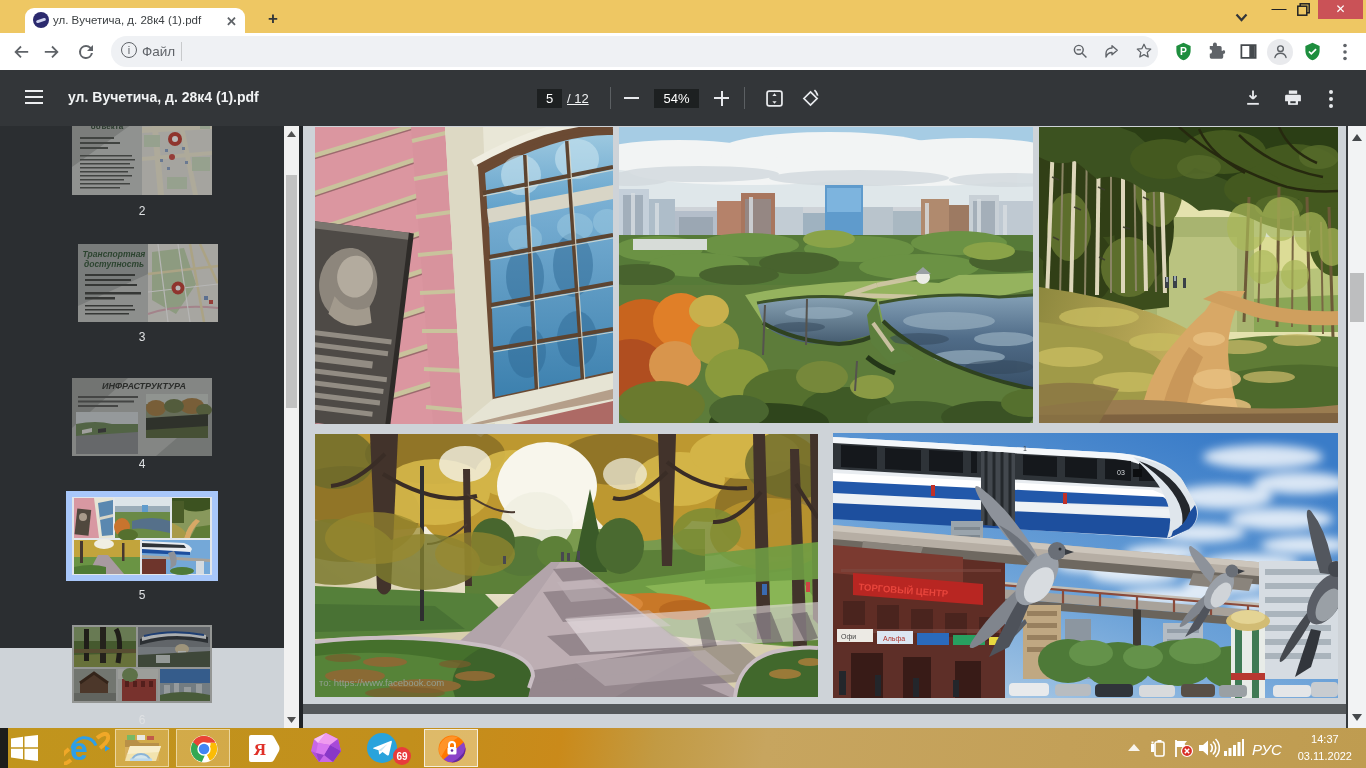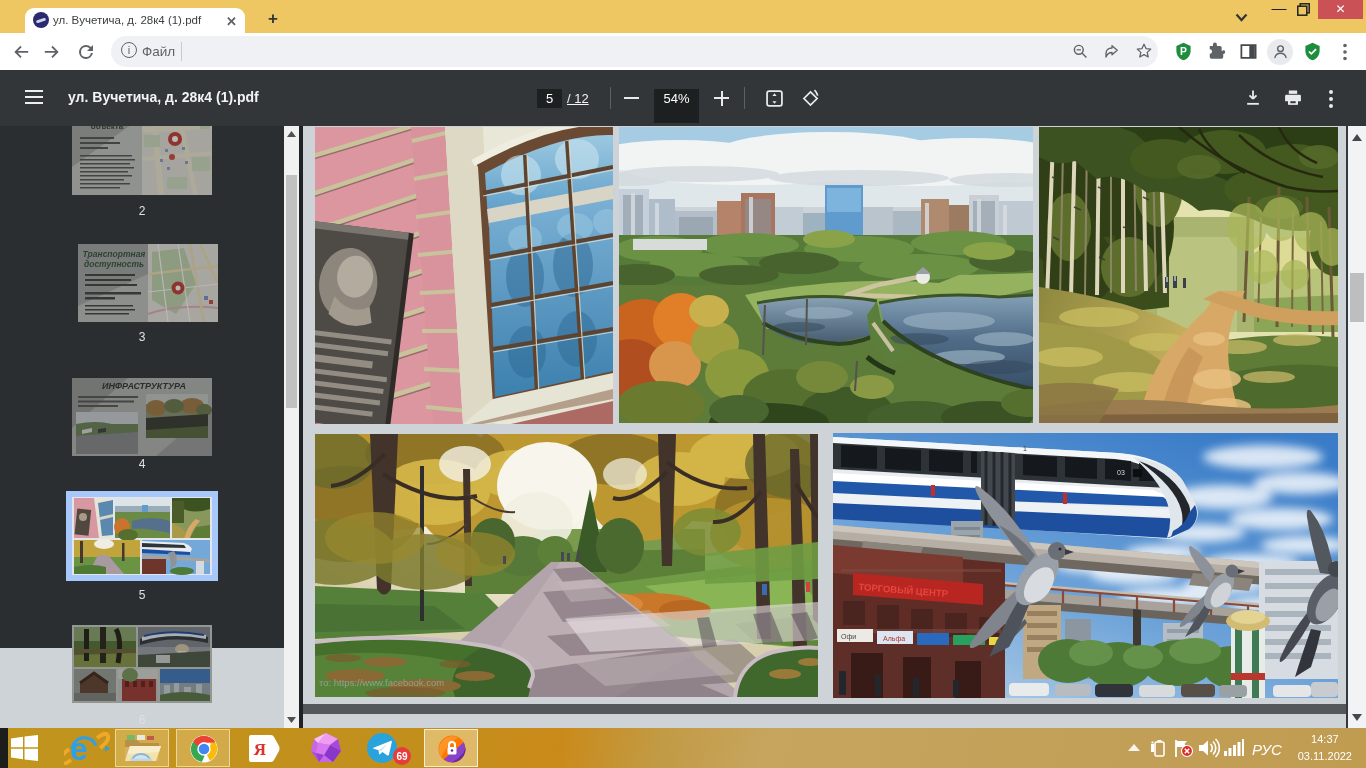--- a/index.html
+++ b/index.html
@@ -28,21 +28,21 @@
   #omni .url  { position:absolute; left:79px; top:8px; font-size:13.5px; color:#202124; white-space:nowrap; }
 
   
   #pdfbar { position:absolute; left:0; top:70px; width:1366px; height:56px; background:#333639; color:#f1f3f4; }
   #pdfbar .ham { position:absolute; left:25px; top:20px; width:18px; height:2px; background:#eceef0; box-shadow:0 6px 0 #eceef0, 0 12px 0 #eceef0; }
   #pdfbar .doctitle { position:absolute; left:68px; top:19px; font-size:14px; font-weight:bold; color:#f1f3f4; }
   .dbox { position:absolute; background:#1d2021; color:#fff; text-align:center; font-size:13px; }
   #pgbox { left:537px; top:19px; width:25px; height:19px; line-height:19px; }
   #pgtot { position:absolute; left:567px; top:21px; font-size:13px;text-decoration:underline; }
   .tsep { position:absolute; top:17px; width:1px; height:22px; background:#5c6063; }
-  #zoombox { left:654px; top:19px; width:45px; height:34px; line-height:19px; }
+  #zoombox { left:654px; top:19px; width:45px; height:19px; line-height:19px; }
 
   
   #sidebar { position:absolute; left:0; top:126px; width:303px; height:522px; background:#2b2e31; }
   .tnum { position:absolute; width:140px; left:72px; text-align:center; color:#dfe1e3; font-size:12px; }
   #sbscroll { position:absolute; left:284px; top:126px; width:15px; height:602px; background:#f1f1f1; }
   #sbthumb { position:absolute; left:286px; top:175px; width:11px; height:233px; background:#c1c1c1; }
   #sbline { position:absolute; left:299px; top:126px; width:4px; height:602px; background:#202326; }
 
   
   #main { position:absolute; left:303px; top:126px; width:1045px; height:602px; background:#ced3d8; }

